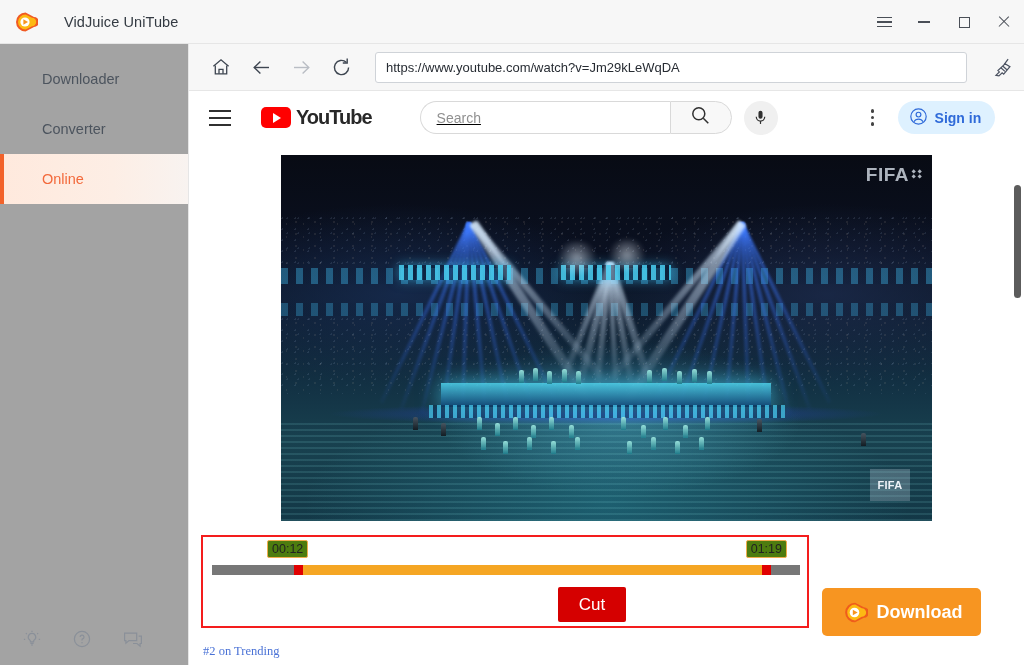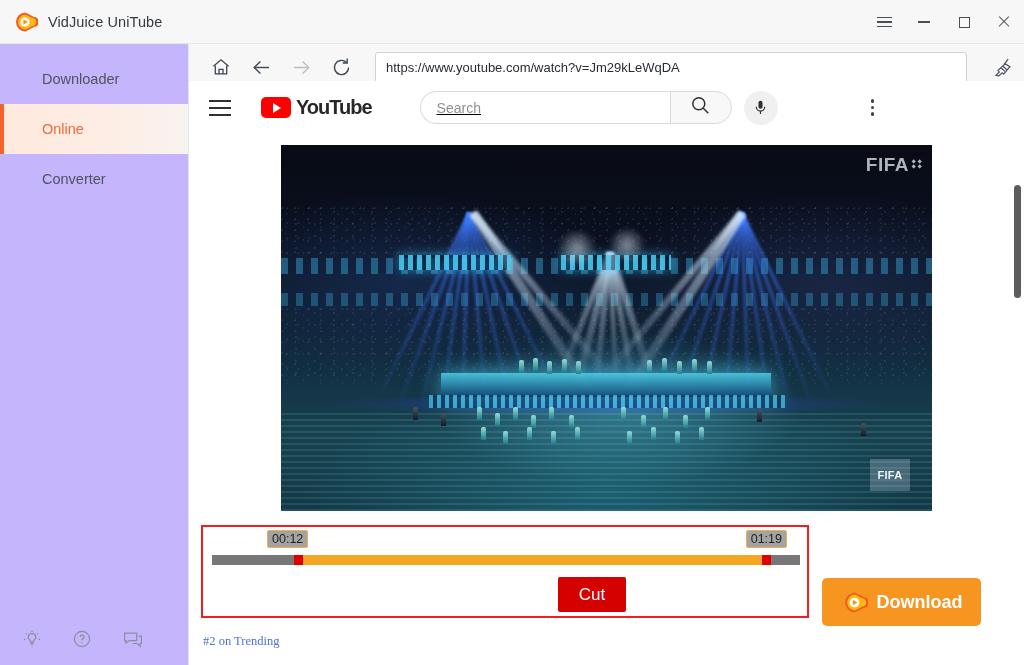--- a/index.html
+++ b/index.html
@@ -16,21 +16,21 @@
   }
 
   
   .titlebar {
     position: absolute; left: 0; top: 0;
     width: 1024px; height: 44px;
     background: #f7f7f7;
     border-bottom: 1px solid #e6e6e6;
     display: flex; align-items: center;
   }
-  .brand { display: flex; align-items: center; gap: 10px; padding-left: 12px; }
+  .brand { display: flex; align-items: center; gap: 26px; padding-left: 12px; }
   .brand-logo {
     width: 26px; height: 26px;
     position: relative;
   }
   .brand-title {
     font-size: 14.5px; color: #333a42; letter-spacing: .1px;
   }
   .win-ctrls {
     position: absolute; right: 0; top: 0; height: 44px;
     display: flex; align-items: center;
@@ -53,21 +53,21 @@
   .close-glyph i {
     position: absolute; left: 0; top: 6.3px; width: 14px; height: 1.4px; background: #4a4f57;
   }
   .close-glyph i:first-child { transform: rotate(45deg); }
   .close-glyph i:last-child { transform: rotate(-45deg); }
 
   
   .sidebar {
     position: absolute; left: 0; top: 44px;
     width: 189px; height: 621px;
-    background: #c4b5fd;
+    background: #a3a3a3;
     border-right: 1px solid #e6e6e6;
   }
   .nav { padding-top: 10px; }
   .nav-item {
     position: relative;
     height: 50px;
     display: flex; align-items: center;
     padding-left: 42px;
     font-size: 14.5px;
     color: #4c545e;
@@ -116,21 +116,21 @@
   }
   .broom {
     margin-left: 18px;
     width: 36px; height: 36px;
     display: flex; align-items: center; justify-content: center;
     color: #4a5160;
   }
 
   
   .page {
-    position: absolute; left: 189px; top: 81px;
+    position: absolute; left: 189px; top: 91px;
     width: 835px; height: 574px;
     background: #ffffff;
     overflow: hidden;
   }
   .yt-header {
     position: relative;
     height: 53px;
     display: flex; align-items: center;
     background: #fff;
   }
@@ -307,21 +307,21 @@
   .trim-panel {
     position: absolute; left: 12px; top: 444px;
     width: 608px; height: 93px;
     background: #ffffff;
     border: 2px solid #f41d1d;
   }
   .time-row { position: relative; height: 26px; }
   .time-chip {
     position: absolute; top: 3px;
     border: 1px solid #f0ad4e;
-    background: #a3a3a3;
+    background: #4d7c0f;
     font-size: 12.5px; color: #222;
     padding: 1px 4px;
     border-radius: 2px;
   }
   .time-chip.start { left: 64px; }
   .time-chip.end   { right: 20px; }
   .track {
     position: absolute; left: 9px; top: 28px;
     width: 588px; height: 10px;
     background: #777777;
@@ -409,25 +409,25 @@
           </span>
       </div>
     </div>
   </div>
 
   <div class="sidebar">
     <div class="nav">
       <div class="nav-item">
         <span>Downloader</span>
       </div>
+      <div class="nav-item">
+        <span>Converter</span>
+      </div>
       <div class="nav-item active">
         <span>Online</span>
-      </div>
-      <div class="nav-item">
-        <span>Converter</span>
       </div>
     </div>
     <div class="sidebar-bottom">
       <span class="sb-ico">
         <svg width="20" height="20" viewBox="0 0 20 20" fill="none" stroke="currentColor" stroke-width="1.2">
           <path d="M10 4.4a3.7 3.7 0 0 0-2.2 6.7c.4.3.6.8.6 1.3v.4h3.2v-.4c0-.5.2-1 .6-1.3A3.7 3.7 0 0 0 10 4.4Z"></path>
           <path d="M8.4 14.4h3.2M9 16h2"></path>
           <path d="M10 1.8v1.3M3.9 4.2l.9.9M16.1 4.2l-.9.9M1.9 10.3h1.3M16.8 10.3h1.3"></path>
         </svg>
       </span>
@@ -515,20 +515,30 @@
           <rect x="7.6" y="2" width="4.8" height="9.4" rx="2.4"></rect>
           <path d="M5 9.2a5 5 0 0 0 10 0" fill="none" stroke="currentColor" stroke-width="1.4"></path>
           <path d="M10 14.2V17.6" stroke="currentColor" stroke-width="1.4"></path>
         </svg>
       </div>
       <div class="yt-kebab">
           <i></i>
           <i></i>
           <i></i>
         </div>
+      <div class="yt-signin">
+        <span>
+          <svg width="19" height="19" viewBox="0 0 20 20" fill="none" stroke="currentColor" stroke-width="1.25">
+            <circle cx="10" cy="10" r="8.1"></circle>
+            <circle cx="10" cy="8" r="2.5"></circle>
+            <path d="M5.2 15.6a5.4 5.4 0 0 1 9.6 0"></path>
+          </svg>
+        </span>
+        <span>Sign in</span>
+      </div>
     </div>
 
     <div class="video-area">
       <div class="stadium-bg"></div>
 
       <div class="crowd c1"></div>
       <div class="stand s1"></div>
       <div class="crowd c2"></div>
       <div class="stand s2"></div>
 

